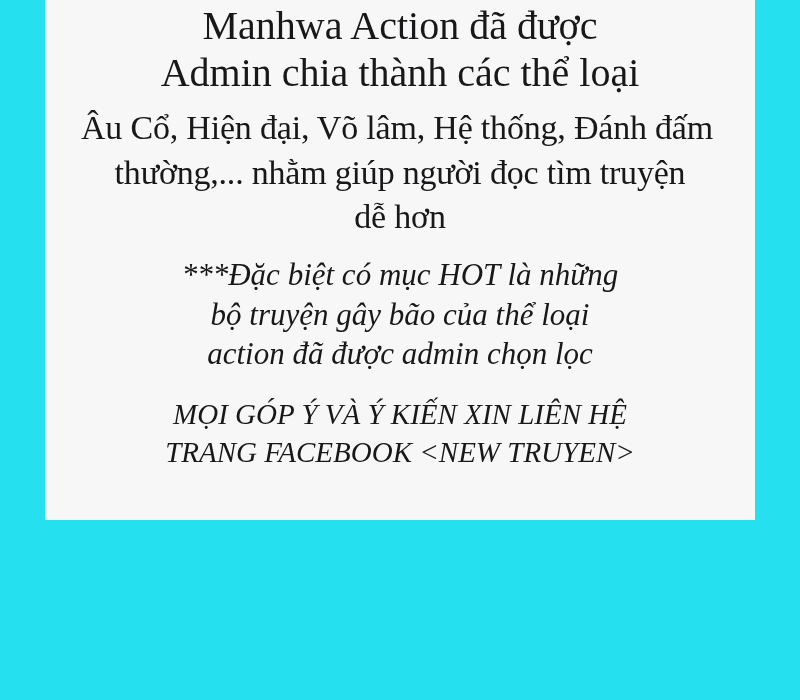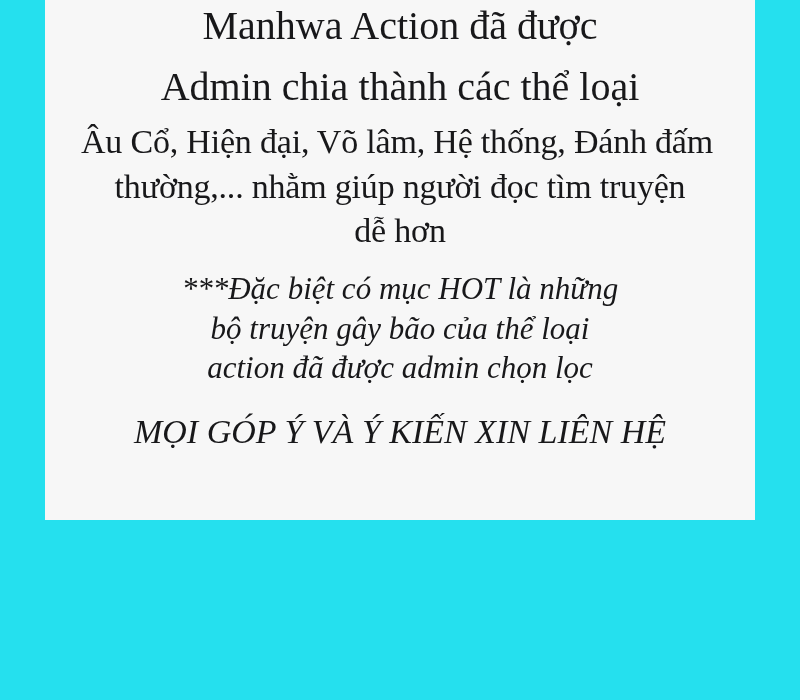--- a/index.html
+++ b/index.html
@@ -38,21 +38,20 @@
   }
   .title {
     font-size: 40px;
     line-height: 1.18;
     padding-top: 2px;
     letter-spacing: 0px;
     white-space: nowrap;
   }
   .title .line2 {
     display: block;
-    margin-top: 14px;
   }
   .genres {
     font-size: 34px;
     line-height: 1.3;
     margin-top: 10px;
     padding: 0 12px;
     letter-spacing: -0.2px;
   }
   .genres .g1 {
     display: block;
@@ -75,21 +74,21 @@
     font-weight: normal;
     font-style: italic;
     line-height: 1.28;
     margin-top: 16px;
   }
   .special span {
     display: block;
     white-space: nowrap;
   }
   .contact {
-    font-size: 34px;
+    font-size: 29px;
     font-style: italic;
     line-height: 1.3;
     margin-top: 22px;
   }
   .contact span {
     display: block;
     white-space: nowrap;
   }
   .bottom-bar {
     position: absolute;
@@ -139,20 +138,21 @@
       </div>
 
       <div class="special">
         <span>***Đặc biệt có mục HOT là những</span>
         <span>bộ truyện gây bão của thể loại</span>
         <span>action đã được admin chọn lọc</span>
       </div>
 
       <div class="contact">
         <span>MỌI GÓP Ý VÀ Ý KIẾN XIN LIÊN HỆ</span>
+        <span>TRANG FACEBOOK &lt;NEW TRUYEN&gt;</span>
       </div>
 
     </div>
   </div>
 
   <div class="bottom-bar"></div>
 
 </div>
 
 </body></html>

